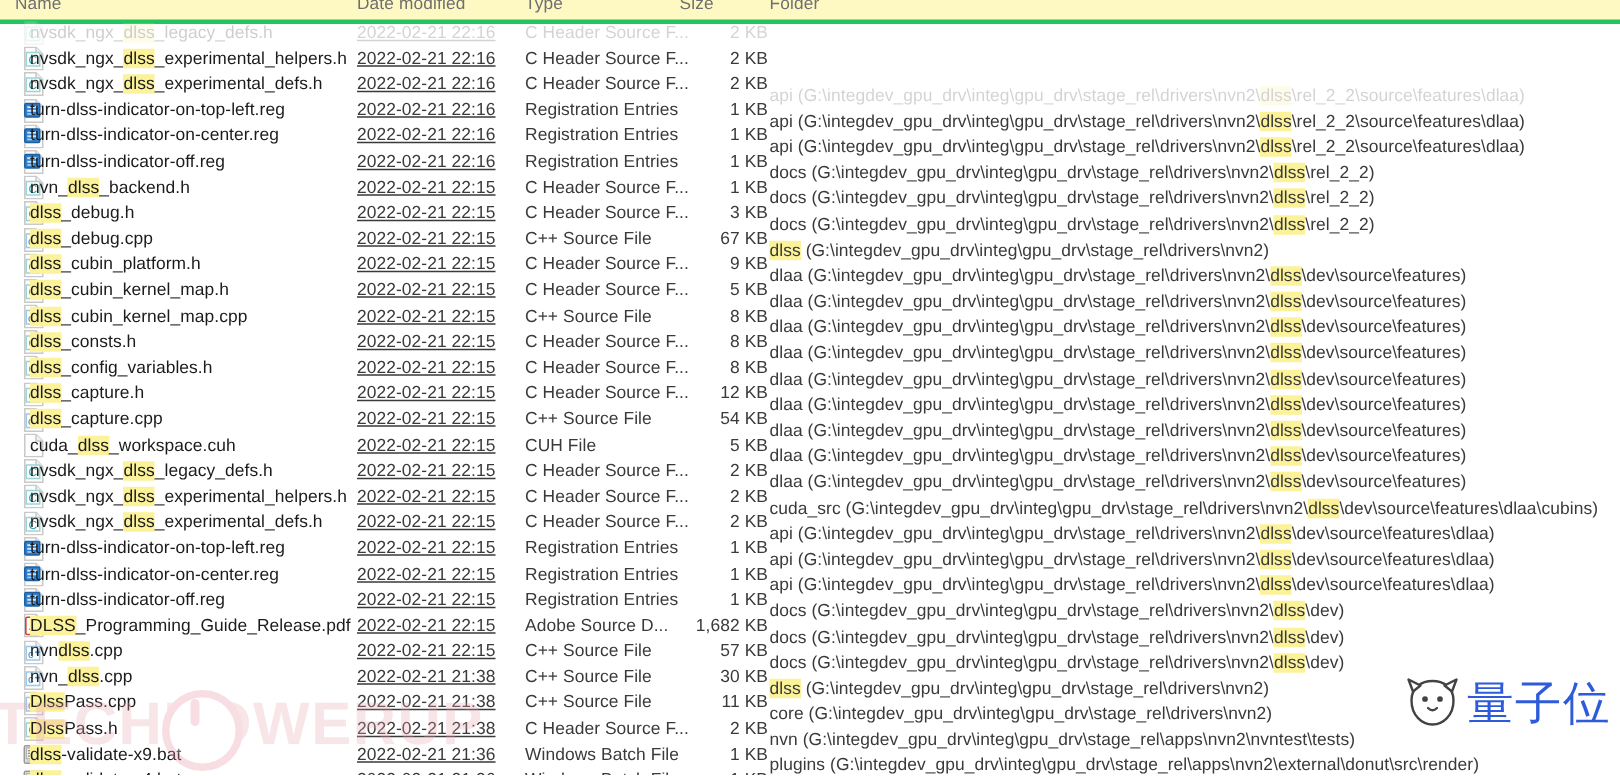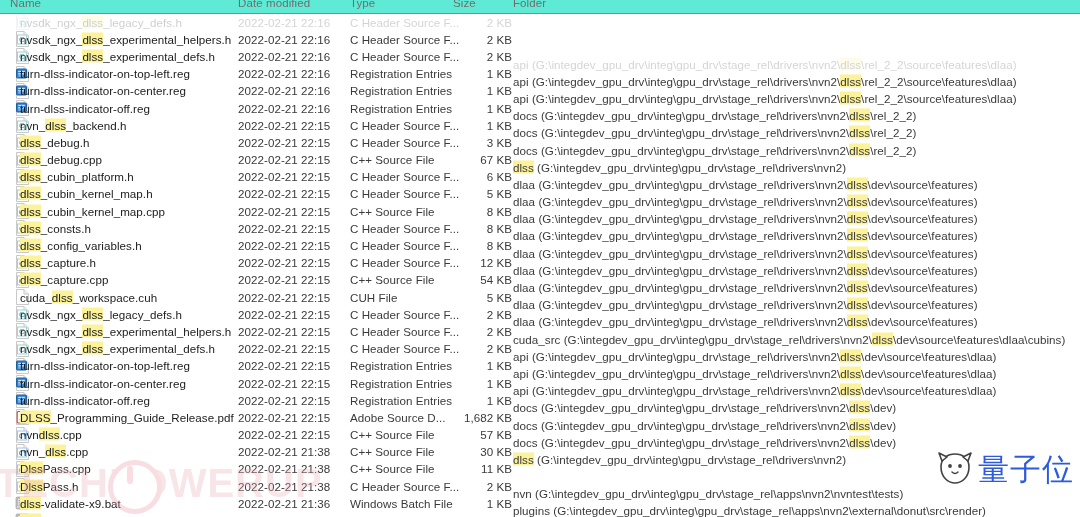--- a/index.html
+++ b/index.html
@@ -11,22 +11,22 @@
     position:relative;
   }
   #explorer{
     position:absolute;inset:0;
     width:1080px;height:517px;
     overflow:hidden;
   }
   
   .hdr{
     position:absolute;top:0;left:0;width:1080px;height:13px;
-    border-bottom:1px solid #22c55e;
-    background:#5eead4;
+    border-bottom:3px solid #22c55e;
+    background:#fef9c3;
     overflow:hidden;
   }
   .hdr .hcell{
     position:absolute;top:-3px;
     font-size:11.5px;color:#6f6f6f;
     white-space:nowrap;
     letter-spacing:.1px;
   }
   .hc-name{left:10px;}
   .hc-date{left:238px;}
@@ -46,21 +46,21 @@
   .cell{
     position:absolute;
     top:50%;transform:translateY(-50%);
     font-size:11.6px;
     color:#1b1b1b;
     white-space:nowrap;
     letter-spacing:.05px;
   }
   .c-icon{left:15px;width:16px;height:16px;top:1px;transform:none;}
   .c-name{left:20px;}
-  .c-date{left:238px;color:#3a3a3a;}
+  .c-date{left:238px;color:#3a3a3a;text-decoration:underline;}
   .c-type{left:350px;color:#3a3a3a;}
   .c-size{left:460px;width:52px;text-align:right;color:#3a3a3a;}
   .c-folder{left:513px;color:#3a3a3a;margin-top:42px;}
 
   mark{background:#fbf29a;color:inherit;padding:0;}
 
   
   .ico{position:relative;width:15px;height:16px;display:block;}
   .ico svg{display:block;}
 
@@ -270,21 +270,21 @@
           <svg width="15" height="16" viewBox="0 0 15 16">
             <path d="M1.5 0.5 H9 L13.5 5 V15.5 H1.5 Z" fill="#fdfdfd" stroke="#c9c9c9"></path>
             <path d="M9 0.5 V5 H13.5" fill="#f0f0f0" stroke="#c9c9c9"></path>
             <rect x="2.5" y="4" width="9" height="9" fill="#fbfdfd" stroke="#9fd4d4"></rect>
             <text x="7" y="11.4" font-size="8" font-family="Liberation Sans,sans-serif" fill="#2f9ea6" text-anchor="middle">C</text>
           </svg>
         </span>
         <div class="cell c-name"><mark>dlss</mark>_cubin_platform.h</div>
         <div class="cell c-date">2022-02-21 22:15</div>
         <div class="cell c-type">C Header Source F...</div>
-        <div class="cell c-size">6 KB</div>
+        <div class="cell c-size">9 KB</div>
         <div class="cell c-folder">dlaa (G:\integdev_gpu_drv\integ\gpu_drv\stage_rel\drivers\nvn2\<mark>dlss</mark>\dev\source\features)</div>
       </div>
       <div class="row">
         <span class="ico cell c-icon">
           <svg width="15" height="16" viewBox="0 0 15 16">
             <path d="M1.5 0.5 H9 L13.5 5 V15.5 H1.5 Z" fill="#fdfdfd" stroke="#c9c9c9"></path>
             <path d="M9 0.5 V5 H13.5" fill="#f0f0f0" stroke="#c9c9c9"></path>
             <rect x="2.5" y="4" width="9" height="9" fill="#fbfdfd" stroke="#9fd4d4"></rect>
             <text x="7" y="11.4" font-size="8" font-family="Liberation Sans,sans-serif" fill="#2f9ea6" text-anchor="middle">C</text>
           </svg>
@@ -506,20 +506,21 @@
             <rect x="2.5" y="4" width="9" height="9" fill="#fbfdfd" stroke="#9fc8e8"></rect>
             <text x="5.6" y="11.4" font-size="7.4" font-family="Liberation Sans,sans-serif" fill="#3b7fc4" text-anchor="middle">c</text>
             <rect x="8.4" y="7.3" width="3.1" height="0.9" fill="#3b7fc4"></rect>
             <rect x="9.5" y="6.2" width="0.9" height="3.1" fill="#3b7fc4"></rect>
           </svg>
         </span>
         <div class="cell c-name">nvn<mark>dlss</mark>.cpp</div>
         <div class="cell c-date">2022-02-21 22:15</div>
         <div class="cell c-type">C++ Source File</div>
         <div class="cell c-size">57 KB</div>
+        <div class="cell c-folder">core (G:\integdev_gpu_drv\integ\gpu_drv\stage_rel\drivers\nvn2)</div>
       </div>
       <div class="row">
         <span class="ico cell c-icon">
           <svg width="15" height="16" viewBox="0 0 15 16">
             <path d="M1.5 0.5 H9 L13.5 5 V15.5 H1.5 Z" fill="#fdfdfd" stroke="#c9c9c9"></path>
             <path d="M9 0.5 V5 H13.5" fill="#f0f0f0" stroke="#c9c9c9"></path>
             <rect x="2.5" y="4" width="9" height="9" fill="#fbfdfd" stroke="#9fc8e8"></rect>
             <text x="5.6" y="11.4" font-size="7.4" font-family="Liberation Sans,sans-serif" fill="#3b7fc4" text-anchor="middle">c</text>
             <rect x="8.4" y="7.3" width="3.1" height="0.9" fill="#3b7fc4"></rect>
             <rect x="9.5" y="6.2" width="0.9" height="3.1" fill="#3b7fc4"></rect>

